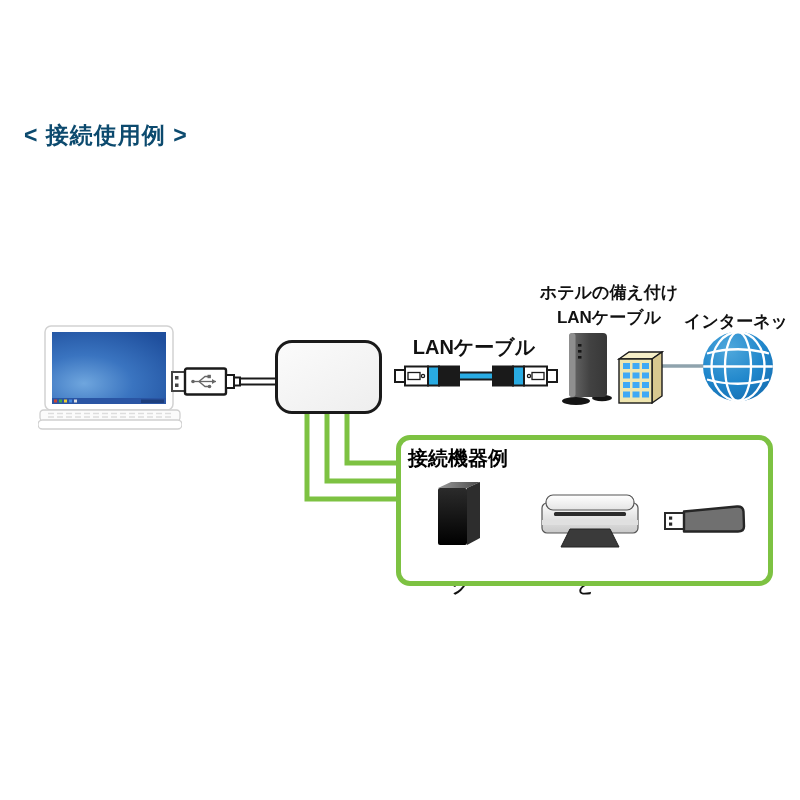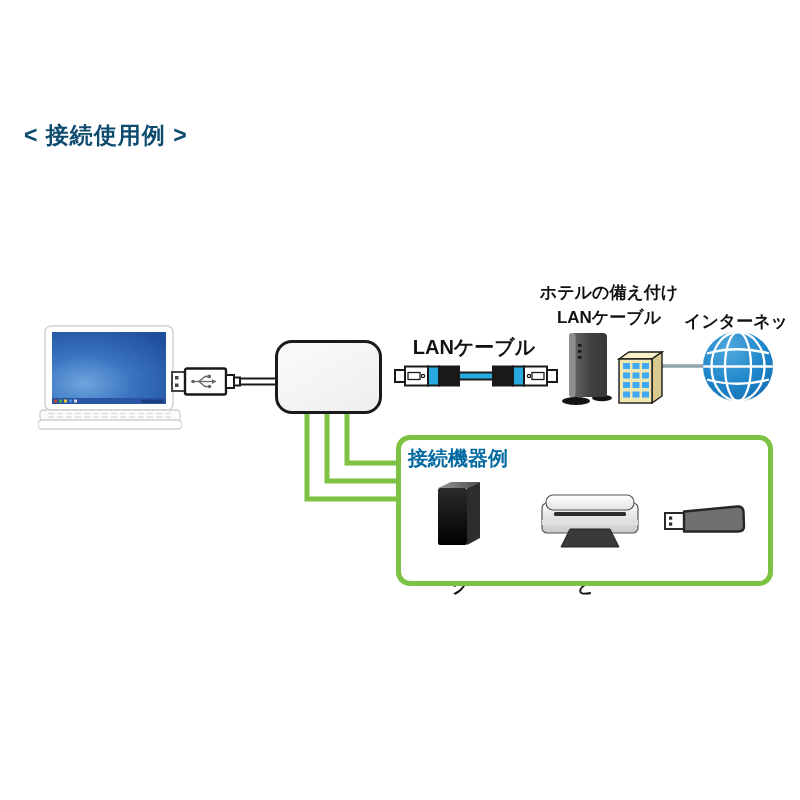--- a/index.html
+++ b/index.html
@@ -3,21 +3,21 @@
 <meta charset="utf-8">
 <style>
   html,body{margin:0;padding:0;background:#fff;}
   .stage{position:relative;width:800px;height:800px;background:#ffffff;overflow:hidden;
          font-family:"Liberation Sans","DejaVu Sans",sans-serif;color:#111;}
   .abs{position:absolute;}
   .lbl{font-weight:bold;color:#111;text-align:center;}
   .title{font-size:23px;font-weight:bold;letter-spacing:1px;color:#0c4a6e;}
   .green-box{left:396px;top:435px;width:367px;height:141px;border:5px solid #7DC242;
              border-radius:14px;z-index:1;background:#fff;}
-  .green-title{left:408px;top:445px;font-size:20px;font-weight:bold;color:#0369a1;z-index:2;}
+  .green-title{left:408px;top:445px;font-size:20px;font-weight:bold;color:#000000;z-index:2;}
   .hub{left:275px;top:340px;width:101px;height:68px;border:3px solid #1a1a1a;border-radius:17px;
        background:linear-gradient(150deg,#fbfbfb,#eeeeee);z-index:3;}
   .overlay{left:0;top:0;z-index:2;pointer-events:none;}
   .icon{z-index:3;}
   .t17{font-size:17px;line-height:25px;margin-top:6px;}
   .t18{font-size:18px;}
   .t19{font-size:19px;line-height:25px;}
   .t20{font-size:20px;}
 </style>
 </head>

